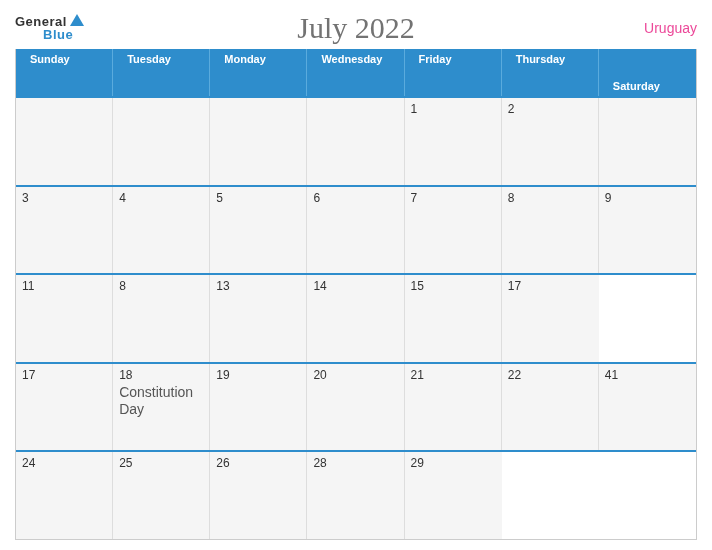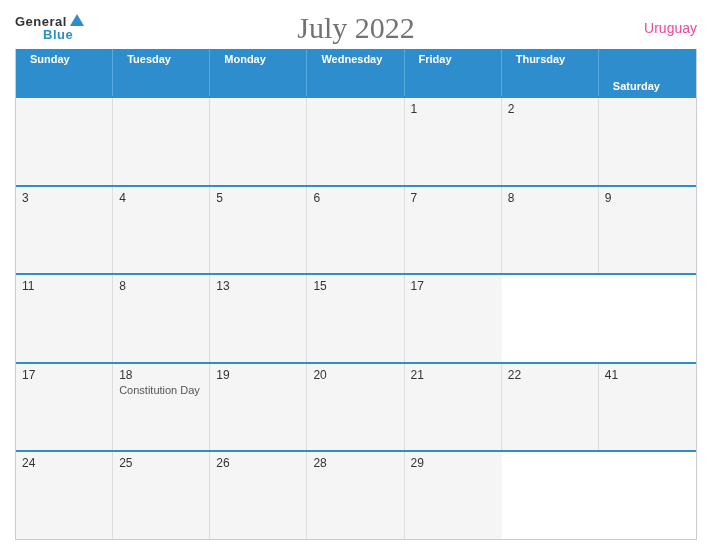--- a/index.html
+++ b/index.html
@@ -154,21 +154,21 @@
       background: #f5f5f5;
     }
 
     .day-number {
       font-size: 12px;
       color: #333;
       font-weight: normal;
     }
 
     .event-label {
-      font-size: 11px;
+      font-size: 14px;
       color: #555;
       margin-top: 2px;
       line-height: 1.2;
     }
 
     
     .week-row.last-row .day-cell {
       min-height: 48px;
     }
   </style>
@@ -245,20 +245,23 @@
         <div class="day-cell">
             <span class="day-number">11</span>
           </div>
         <div class="day-cell">
             <span class="day-number">8</span>
           </div>
         <div class="day-cell">
             <span class="day-number">13</span>
           </div>
         <div class="day-cell">
+            <span class="day-number">14</span>
+          </div>
+        <div class="day-cell">
             <span class="day-number">15</span>
           </div>
         <div class="day-cell">
             <span class="day-number">17</span>
           </div>
       </div>
 
       <div class="week-row">
         <div class="day-cell">
             <span class="day-number">17</span>

